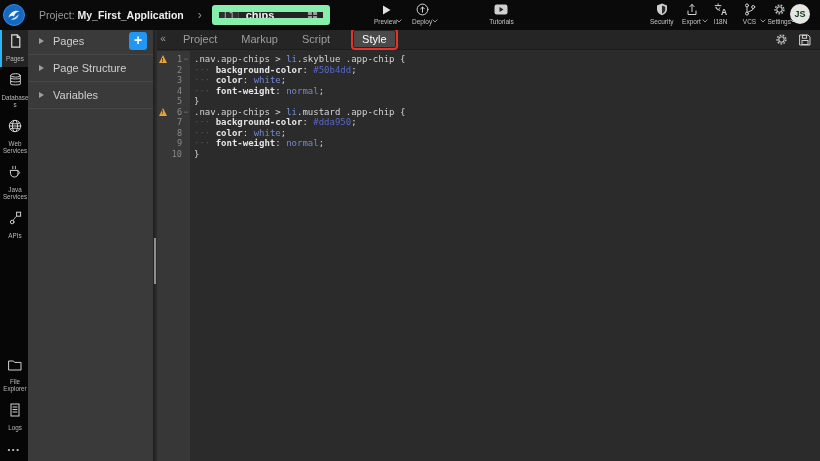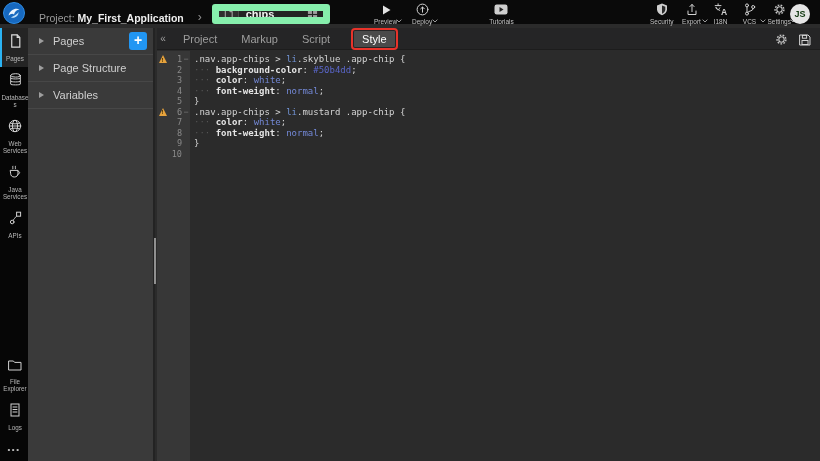--- a/index.html
+++ b/index.html
@@ -1,21 +1,21 @@
 <!DOCTYPE html>
 <html><head>
 <meta charset="utf-8">
 <style>
   * { box-sizing: border-box; margin: 0; padding: 0; }
   html,body { width:820px; height:461px; overflow:hidden; background:#2b2b2b;
     font-family:"Liberation Sans", sans-serif; }
 
   
-  #topbar { position:absolute; left:0; top:0; width:820px; height:24px; background:#0a0a0a;
-    display:flex; align-items:flex-end; z-index:9; }
+  #topbar { position:absolute; left:0; top:0; width:820px; height:30px; background:#0a0a0a;
+    display:flex; align-items:center; z-index:9; }
   #logo { width:22px; height:22px; margin-left:3px; flex:0 0 auto; }
   #project { margin-left:14px; font-size:10.5px; color:#9a9a9a; white-space:nowrap; }
   #project .pname { color:#efefef; font-weight:bold; }
   #crumb-chevron { margin-left:14px; color:#8f8f8f; font-size:12px; }
   #pagebox { margin-left:10px; width:118px; height:20px; display:flex; align-items:center;
     background:#232323; border:7px solid #86efac; border-radius:3px; overflow:hidden; }
   #pagebox .ficon { width:20px; height:18px; display:flex; align-items:center; justify-content:center;
     background:#2f2f2f; border-right:1px solid #4a4a4a; }
   #pagebox .pgname { flex:1; padding-left:7px; font-size:11px; font-weight:bold; color:#f2f2f2; }
   #pagebox .gicon { width:20px; display:flex; justify-content:center; align-items:center; }
@@ -358,18 +358,19 @@
           <span class="fold"></span>
         </div>
       </div>
     <div id="code">
         <div class="cl"><span class="t-sel">.nav.app-chips </span><span class="t-pun">&gt; </span><span class="t-tag">li</span><span class="t-sel">.skyblue .app-chip </span><span class="t-pun">{</span></div>
         <div class="cl"><span class="t-ind">··· </span><span class="t-prop">background-color</span><span class="t-pun">: </span><span class="t-hex">#50b4dd</span><span class="t-pun">;</span></div>
         <div class="cl"><span class="t-ind">··· </span><span class="t-prop">color</span><span class="t-pun">: </span><span class="t-kw">white</span><span class="t-pun">;</span></div>
         <div class="cl"><span class="t-ind">··· </span><span class="t-prop">font-weight</span><span class="t-pun">: </span><span class="t-kw">normal</span><span class="t-pun">;</span></div>
         <div class="cl"><span class="t-pun">}</span></div>
         <div class="cl"><span class="t-sel">.nav.app-chips </span><span class="t-pun">&gt; </span><span class="t-tag">li</span><span class="t-sel">.mustard .app-chip </span><span class="t-pun">{</span></div>
+        <div class="cl"><span class="t-ind">··· </span><span class="t-prop">background-color</span><span class="t-pun">: </span><span class="t-hex">#dda950</span><span class="t-pun">;</span></div>
         <div class="cl"><span class="t-ind">··· </span><span class="t-prop">color</span><span class="t-pun">: </span><span class="t-kw">white</span><span class="t-pun">;</span></div>
         <div class="cl"><span class="t-ind">··· </span><span class="t-prop">font-weight</span><span class="t-pun">: </span><span class="t-kw">normal</span><span class="t-pun">;</span></div>
         <div class="cl"><span class="t-pun">}</span></div>
       </div>
   </div>
 </div>
 
 </body></html>

